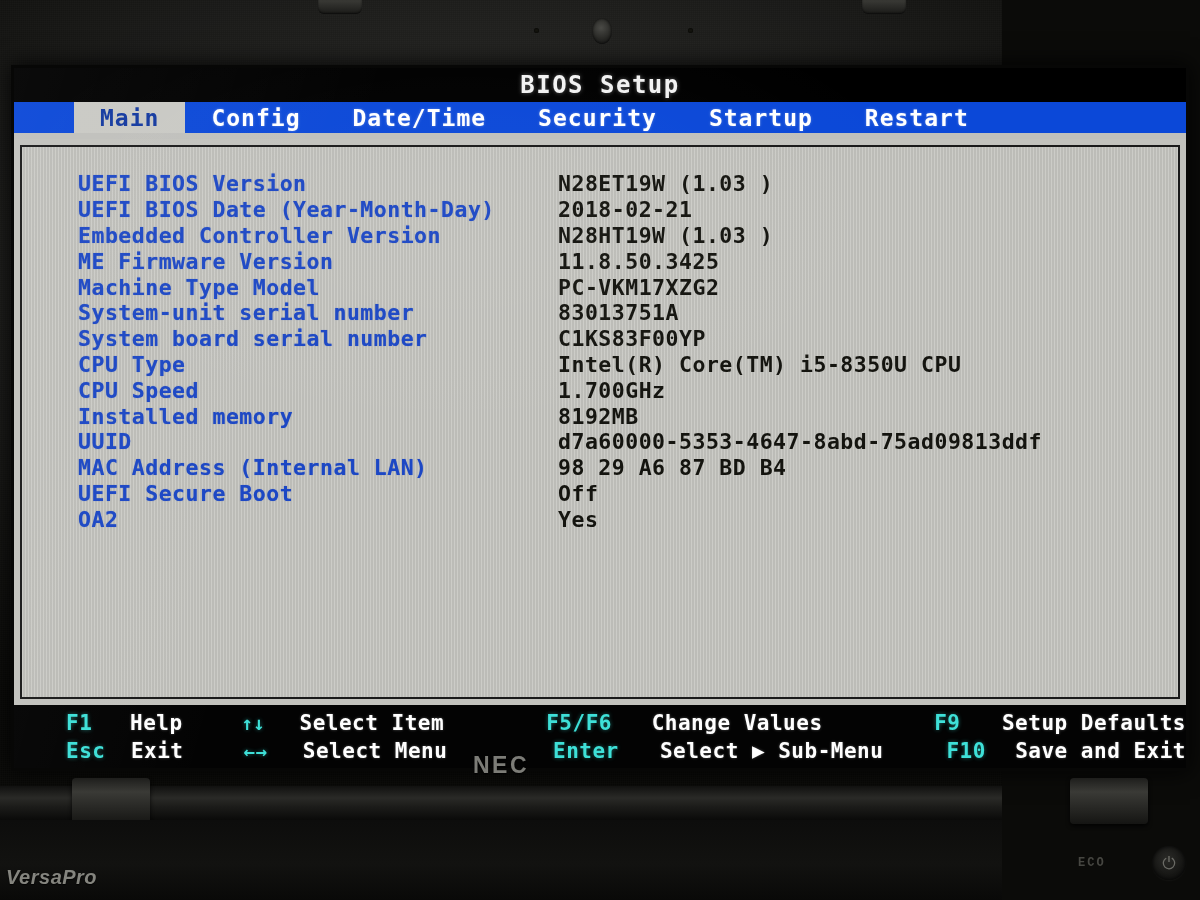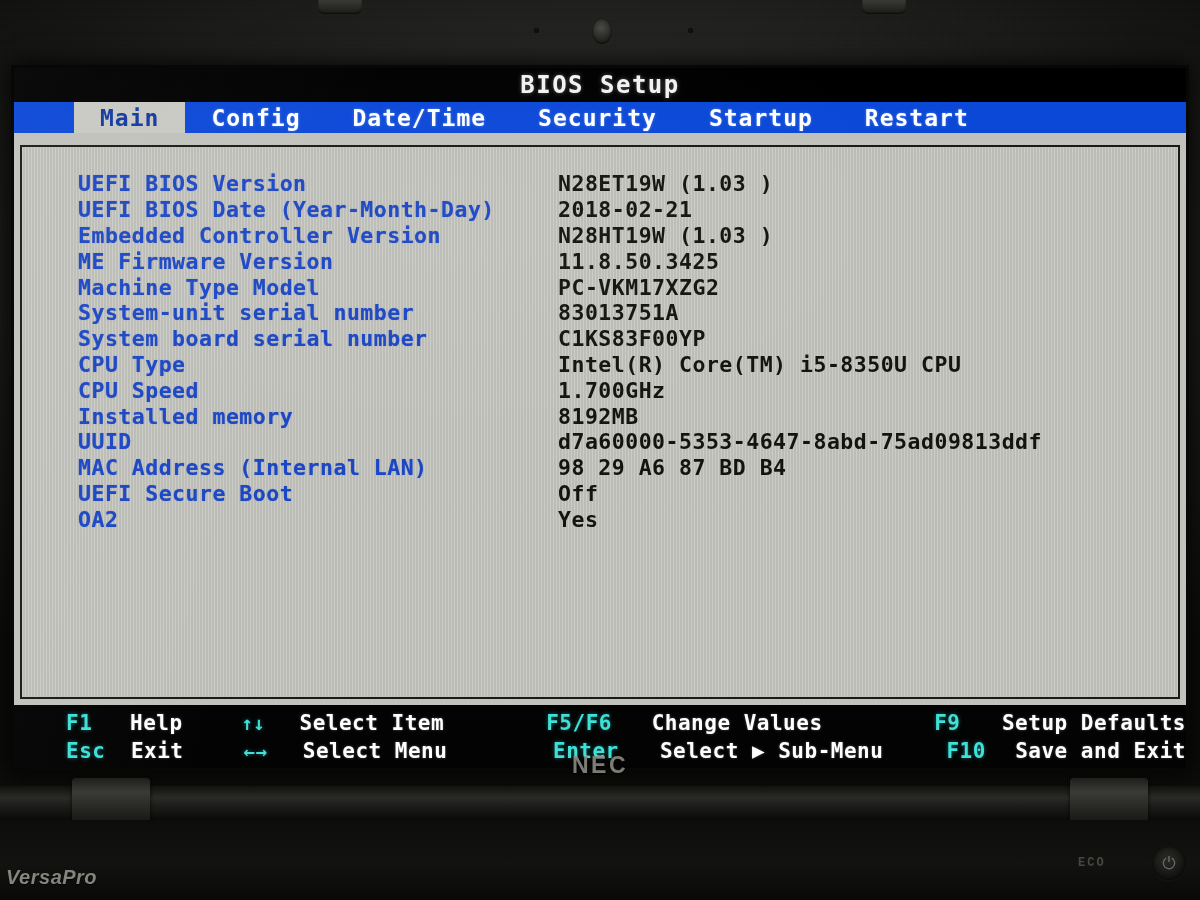--- a/index.html
+++ b/index.html
@@ -5,21 +5,21 @@
   * { margin:0; padding:0; box-sizing:border-box; }
 
   html, body {
     width:1200px; height:900px; overflow:hidden;
     background:#0b0b09;
     font-family:"DejaVu Sans Mono", monospace;
   }
 
   
   #laptop {
-    position:relative; width:1200px; height:900px;
+    position:relative; width:1002px; height:900px;
     background:
       radial-gradient(ellipse 900px 500px at 50% 30%, #30302b 0%, #222220 45%, #141412 75%, #0a0a08 100%);
   }
   
   #laptop::before {
     content:""; position:absolute; inset:0; pointer-events:none;
     background-image:
       repeating-linear-gradient(0deg, rgba(255,255,255,.012) 0 1px, rgba(0,0,0,.012) 1px 2px),
       repeating-linear-gradient(90deg, rgba(255,255,255,.010) 0 1px, rgba(0,0,0,.010) 1px 2px);
     opacity:.8;

